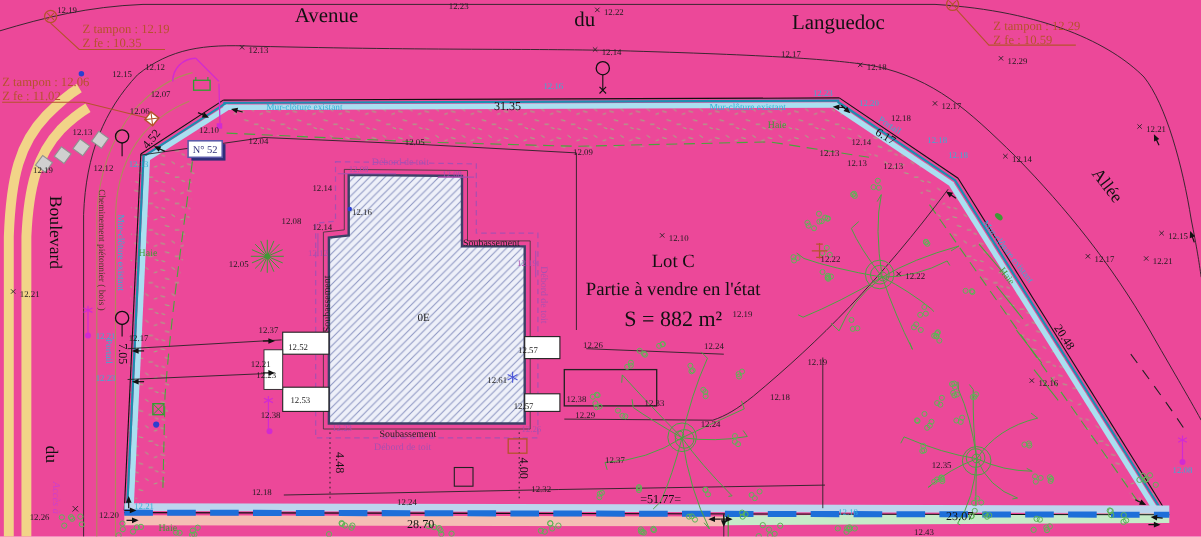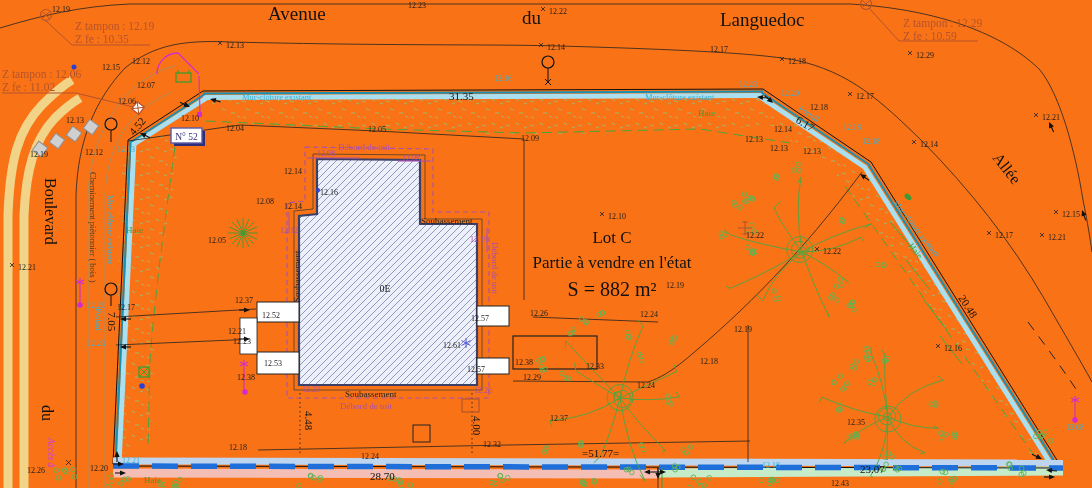--- a/index.html
+++ b/index.html
@@ -1,16 +1,16 @@
 <!DOCTYPE html>
 <html><head>
 <meta charset="utf-8">
 <style>
   html,body{margin:0;padding:0;background:#fff}
-  #stage{width:1092px;height:488px;position:relative;overflow:hidden;background:#f97316}
+  #stage{width:1092px;height:488px;position:relative;overflow:hidden;background:#ec4899}
   svg{font-family:"Liberation Serif",serif}
   .pt{font-size:8px;fill:#1c1c1c}
   .ptc{fill:#35b0d6}
   .ptp{fill:#a94fb0}
   .mk{stroke:#222;stroke-width:.8;fill:none}
   .dim{font-size:11px;fill:#111}
   .street{font-size:19px;fill:#111}
   .street-v{font-size:16px;fill:#111}
   .lot1{font-size:17px;fill:#111}
   .lot2{font-size:20px;fill:#111}

